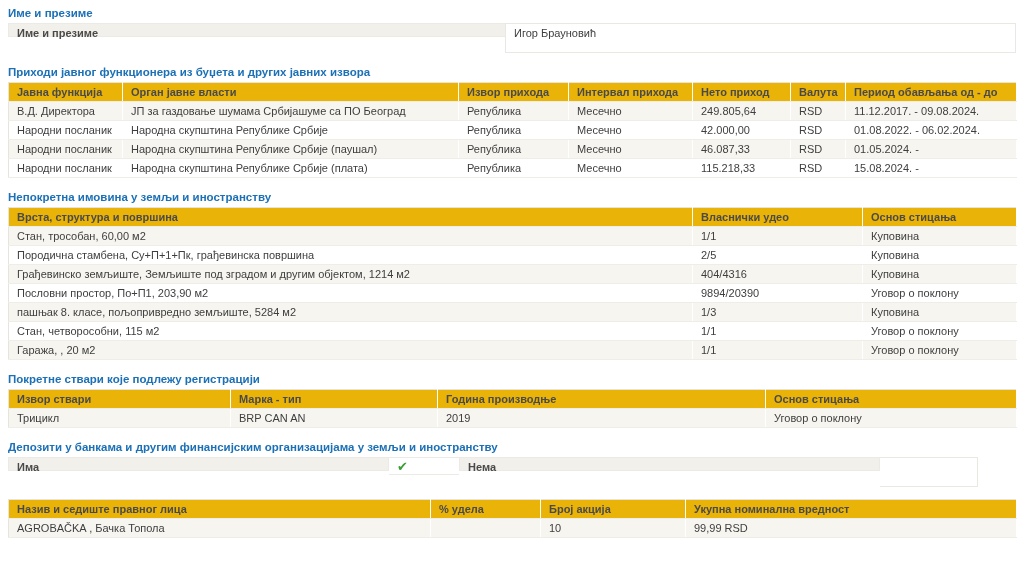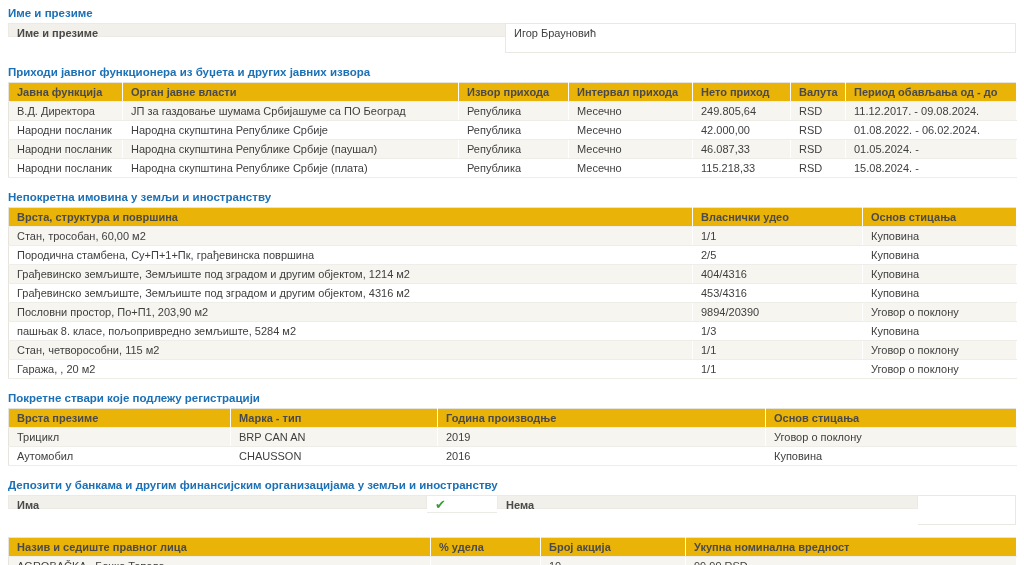--- a/index.html
+++ b/index.html
@@ -17,21 +17,21 @@
   thead th{background:#eab308;color:#4a4a4a;font-weight:bold;}
   tbody tr:nth-child(odd) td{background:#f6f5f0;}
   .name-row{display:flex;width:1008px;}
   .cell-label{background:#f2f0ea;color:#4a4a4a;font-weight:bold;
               padding:2px 8px;height:14px;line-height:14px;box-sizing:border-box;}
   .cell-value{background:#fff;border:1px solid #eae8e2;padding:2px 8px;height:30px;
               line-height:14px;box-sizing:border-box;}
   .name-row .cell-label{width:497px;border:1px solid #eceae4;border-right:none;}
   .name-row .cell-value{width:511px;}
   .dep-row{display:flex;width:1008px;}
-  .dep-row .lbl-ima{width:419px;}
+  .dep-row .lbl-ima{width:381px;}
   .dep-row .chk{width:70px;background:#fff;border:1px solid #eceae4;border-left:none;
                 border-right:none;padding:0 8px;height:18px;box-sizing:border-box;
                 line-height:17px;}
   .dep-row .lbl-nema{width:421px;}
   .dep-row .empty{width:98px;border-left:none;}
   .dep-row .cell-label{border:1px solid #eceae4;}
   .check{color:#3a9d35;font-weight:bold;font-size:13px;}
 </style>
 </head>
 <body>
@@ -135,25 +135,20 @@
             <td>Породична стамбена, Су+П+1+Пк, грађевинска површина</td>
             <td>2/5</td>
             <td>Куповина</td>
           </tr>
           <tr>
             <td>Грађевинско земљиште, Земљиште под зградом и другим објектом, 1214 м2</td>
             <td>404/4316</td>
             <td>Куповина</td>
           </tr>
           <tr>
-            <td>Грађевинско земљиште, Земљиште под зградом и другим објектом, 4316 м2</td>
-            <td>453/4316</td>
-            <td>Куповина</td>
-          </tr>
-          <tr>
             <td>Пословни простор, По+П1, 203,90 м2</td>
             <td>9894/20390</td>
             <td>Уговор о поклону</td>
           </tr>
           <tr>
             <td>пашњак 8. класе, пољопривредно земљиште, 5284 м2</td>
             <td>1/3</td>
             <td>Куповина</td>
           </tr>
           <tr>
@@ -174,38 +169,32 @@
     <div class="sec-title">Покретне ствари које подлежу регистрацији</div>
     <table>
       <colgroup>
         <col style="width:222px">
           <col style="width:207px">
           <col style="width:328px">
           <col style="width:251px">
       </colgroup>
       <thead>
           <tr>
-            <th>Врста презиме</th>
+            <th>Извор ствари</th>
             <th>Марка - тип</th>
             <th>Година производње</th>
             <th>Основ стицања</th>
           </tr>
         </thead>
       <tbody>
           <tr>
             <td>Трицикл</td>
             <td>BRP CAN AN</td>
             <td>2019</td>
             <td>Уговор о поклону</td>
-          </tr>
-          <tr>
-            <td>Аутомобил</td>
-            <td>CHAUSSON</td>
-            <td>2016</td>
-            <td>Куповина</td>
           </tr>
         </tbody>
     </table>
   </div>
 
   <div class="sec">
     <div class="sec-title">Депозити у банкама и другим финансијским организацијама у земљи и иностранству</div>
     <div class="dep-row">
       <div class="cell-label lbl-ima">Има</div>
       <div class="chk"><span class="check">✔</span></div>

